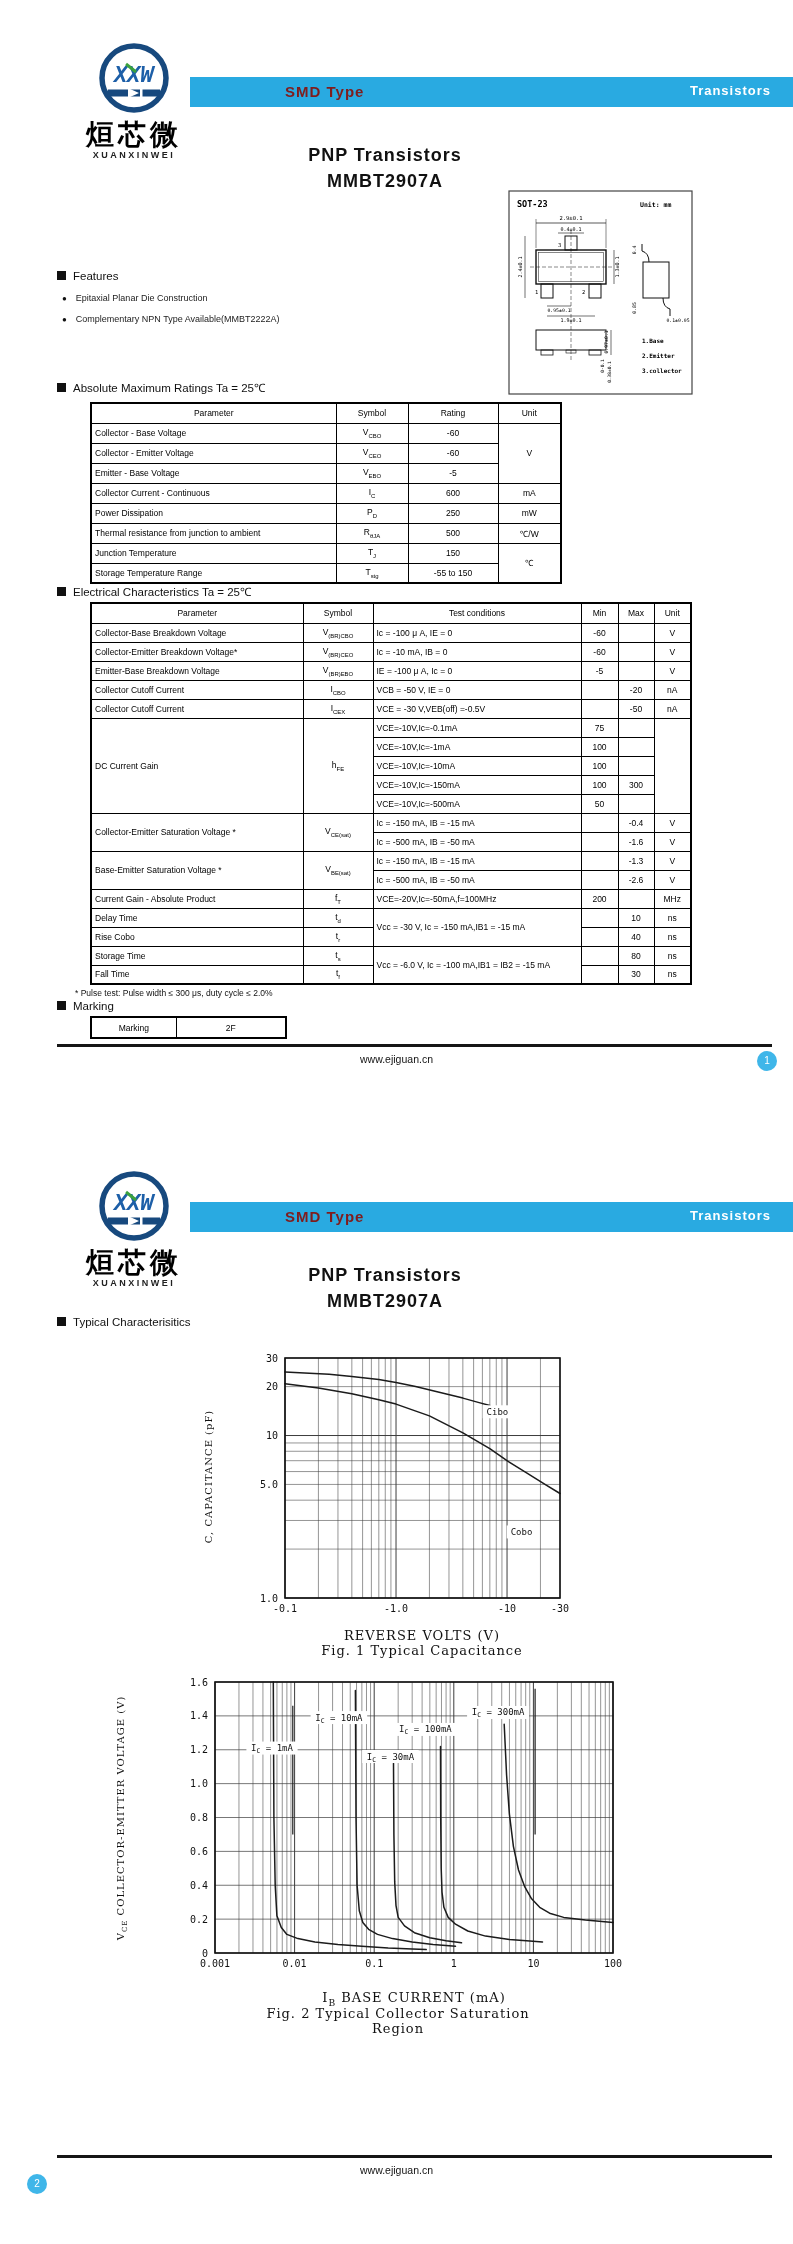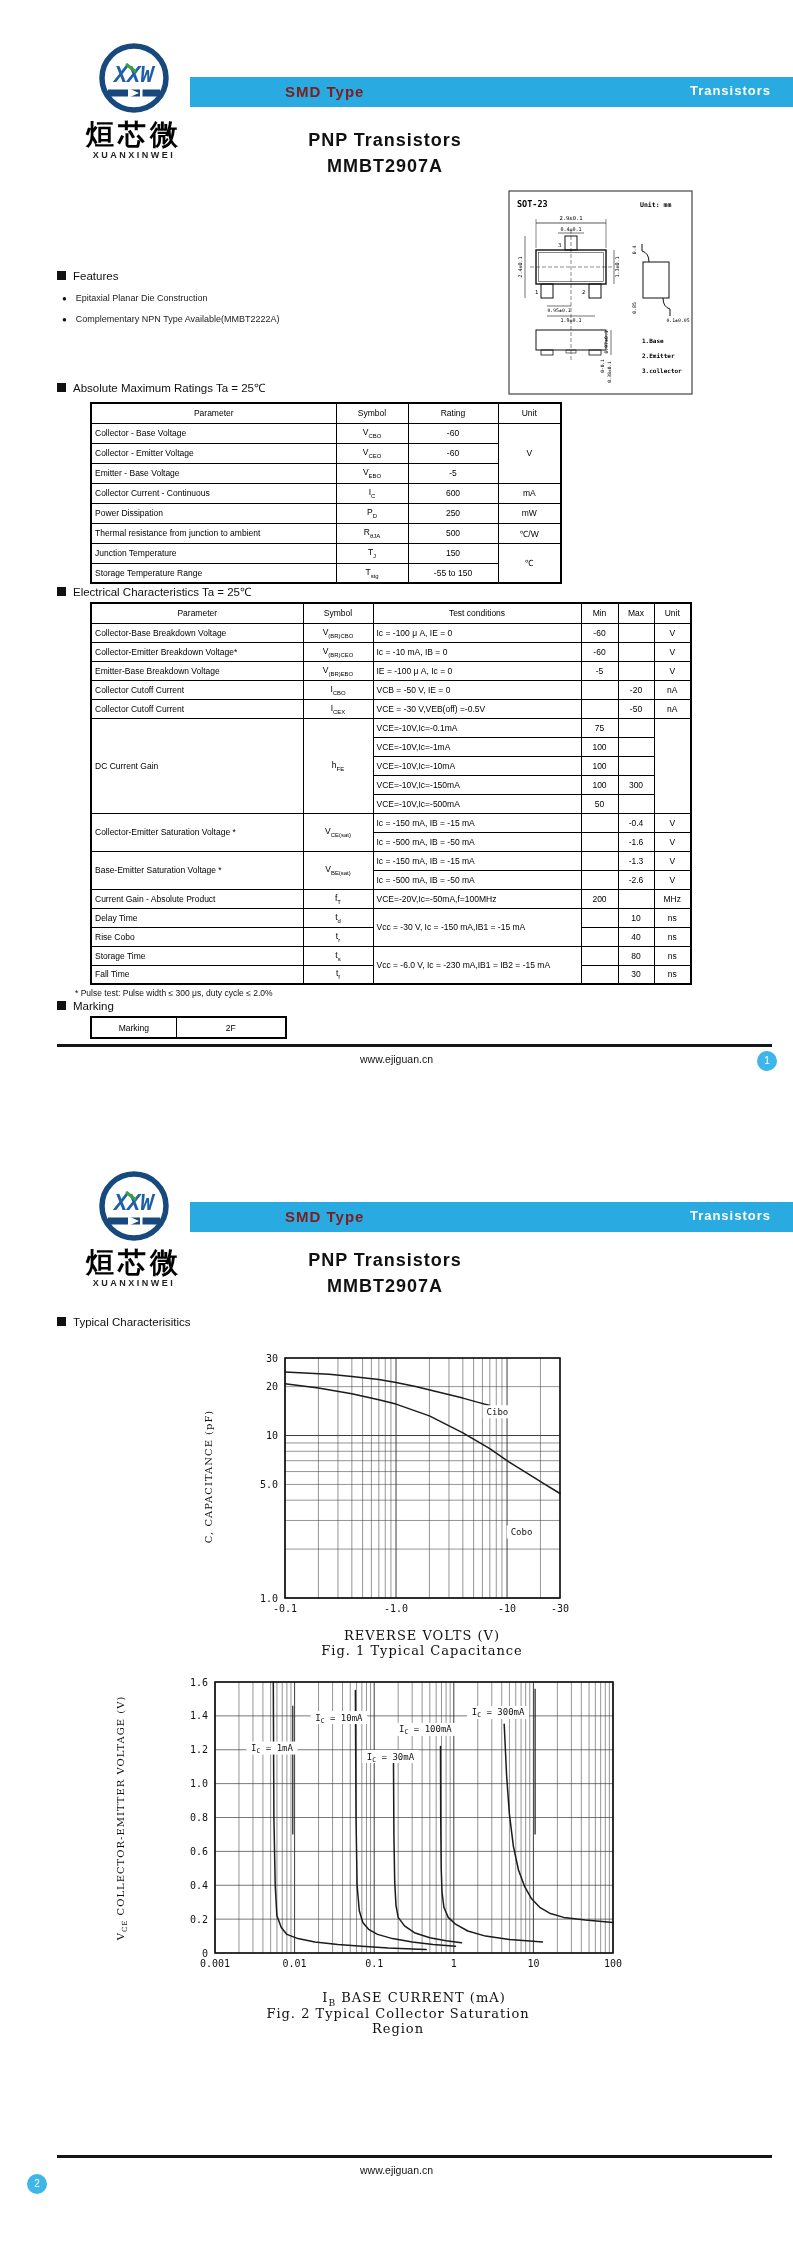--- a/index.html
+++ b/index.html
@@ -3,21 +3,21 @@
 <meta charset="utf-8">
 <style>
   html,body{margin:0;padding:0;background:#fff;}
   .page{position:relative;width:793px;height:2244px;background:#fff;overflow:hidden;
         font-family:"Liberation Sans",sans-serif;color:#111;}
   .abs{position:absolute;}
   
   .banner{position:absolute;left:190px;width:603px;height:30px;background:#29aae1;}
   .banner .bl{position:absolute;left:95px;top:6px;font-size:15px;font-weight:bold;color:#7f1d1d;letter-spacing:1px;}
   .banner .br{position:absolute;right:22px;top:6px;font-size:13px;font-weight:bold;color:#fff;letter-spacing:1px;}
-  .doc-title{position:absolute;left:275px;width:220px;text-align:center;font-size:18px;font-weight:bold;letter-spacing:1px;}
+  .doc-title{position:absolute;left:275px;width:220px;text-align:center;font-size:18px;font-weight:bold;letter-spacing:1px;margin-top:15px;}
   .logo-cn{position:absolute;left:66px;width:136px;text-align:center;font-size:28px;font-weight:bold;letter-spacing:4px;color:#000;}
   .logo-en{position:absolute;left:66px;width:136px;text-align:center;font-size:9px;letter-spacing:2.5px;color:#222;font-weight:bold;}
   
   .sec{position:absolute;font-size:11.5px;font-weight:normal;color:#111;}
   .sec::before{content:"";display:inline-block;width:9px;height:9px;background:#111;margin-right:7px;}
   .bullet{position:absolute;font-size:9px;color:#222;}
   .bullet::before{content:"\25CF";font-size:8px;margin-right:9px;color:#111;}
   
   table.dt{position:absolute;border-collapse:collapse;table-layout:fixed;background:#fff;}
   table.dt td,table.dt th{border:1px solid #000;font-weight:normal;font-size:8.5px;
@@ -321,21 +321,21 @@
       <tr style="height:19px">
         <td class="l">Rise Cobo</td>
         <td class="c"><span>t</span><sub>r</sub></td>
         <td class="c"></td>
         <td class="c">40</td>
         <td class="c">ns</td>
       </tr>
       <tr style="height:19px">
         <td class="l">Storage Time</td>
         <td class="c"><span>t</span><sub>s</sub></td>
-        <td class="l" rowspan="2" style="white-space:normal">Vcc = -6.0 V, Ic = -230 mA,IB1 = IB2 = -15 mA</td>
+        <td class="l" rowspan="2" style="white-space:normal">Vcc = -6.0 V, Ic = -100 mA,IB1 = IB2 = -15 mA</td>
         <td class="c"></td>
         <td class="c">80</td>
         <td class="c">ns</td>
       </tr>
       <tr style="height:19px">
         <td class="l">Fall Time</td>
         <td class="c"><span>t</span><sub>f</sub></td>
         <td class="c"></td>
         <td class="c">30</td>
         <td class="c">ns</td>

